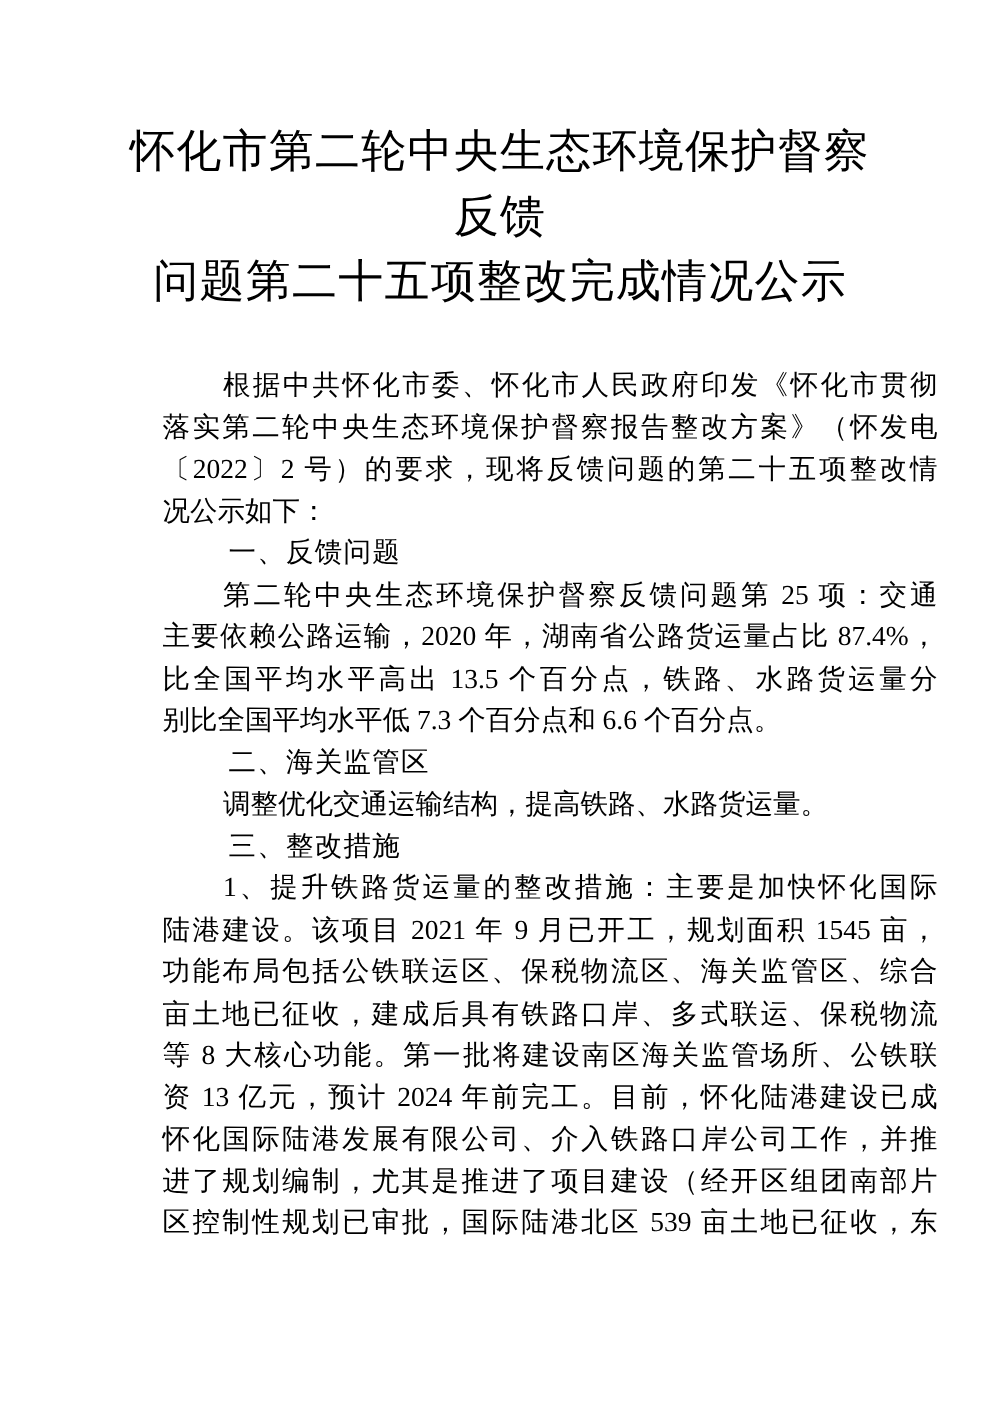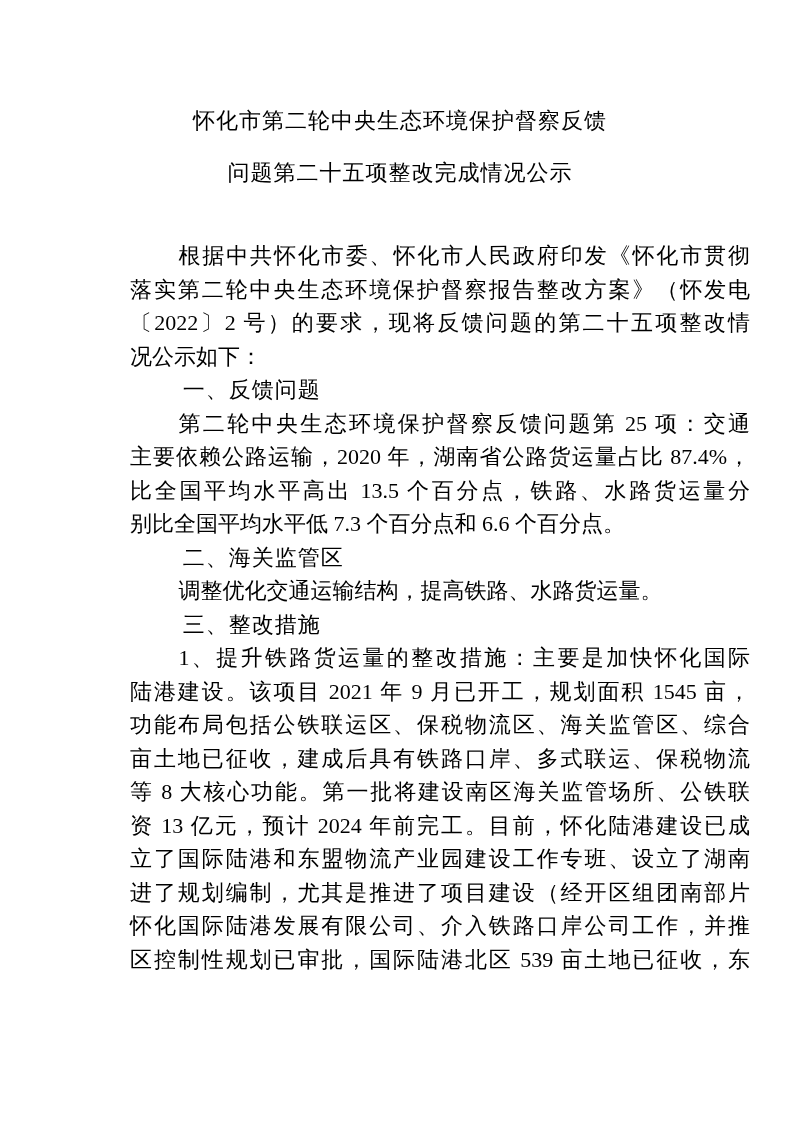--- a/index.html
+++ b/index.html
@@ -12,21 +12,21 @@
     width: 793px;
     height: 1122px;
     box-sizing: border-box;
     background: #ffffff;
     padding: 95px 83px 0 90px;
     overflow: hidden;
     color: #000000;
   }
   .doc-title {
     font-family: Liberation Sans, sans-serif;
-    font-size: 22px;
+    font-size: 36px;
     line-height: 52px;
     font-weight: normal;
     text-align: center;
     color: #000000;
     letter-spacing: 1px;
   }
   .doc-body {
     margin-top: 40px;
     width: 620px;
     font-family: "Liberation Serif", "DejaVu Serif", serif;
@@ -76,18 +76,17 @@
       <div class="line last">别比全国平均水平低 7.3 个百分点和 6.6 个百分点。</div>
       <div class="heading">二、海关监管区</div>
       <div class="line first last">调整优化交通运输结构，提高铁路、水路货运量。</div>
       <div class="heading">三、整改措施</div>
       <div class="line first">1、提升铁路货运量的整改措施：主要是加快怀化国际</div>
       <div class="line">陆港建设。该项目 2021 年 9 月已开工，规划面积 1545 亩，</div>
       <div class="line">功能布局包括公铁联运区、保税物流区、海关监管区、综合</div>
       <div class="line">亩土地已征收，建成后具有铁路口岸、多式联运、保税物流</div>
       <div class="line">等 8 大核心功能。第一批将建设南区海关监管场所、公铁联</div>
       <div class="line">资 13 亿元，预计 2024 年前完工。目前，怀化陆港建设已成</div>
-      <div class="line">立了国际陆港和东盟物流产业园建设工作专班、设立了湖南</div>
+      <div class="line">怀化国际陆港发展有限公司、介入铁路口岸公司工作，并推</div>
       <div class="line">进了规划编制，尤其是推进了项目建设（经开区组团南部片</div>
-      <div class="line">怀化国际陆港发展有限公司、介入铁路口岸公司工作，并推</div>
       <div class="line">区控制性规划已审批，国际陆港北区 539 亩土地已征收，东</div>
     </div>
 </div>
 
 </body></html>

